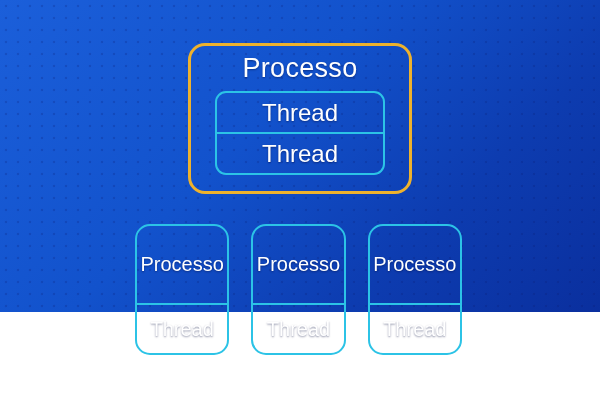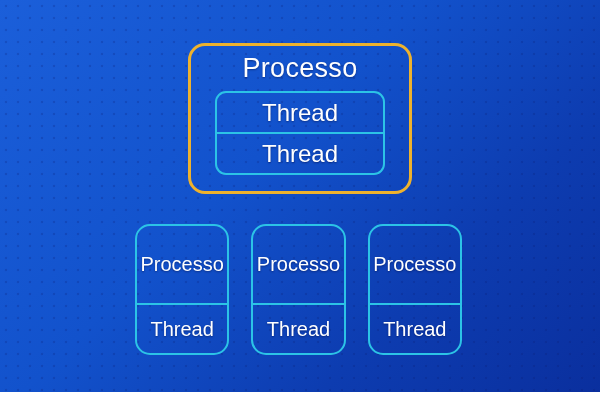--- a/index.html
+++ b/index.html
@@ -2,21 +2,21 @@
 <html><head>
 <meta charset="utf-8">
 <style>
   * { margin: 0; padding: 0; box-sizing: border-box; }
   html, body { width: 600px; height: 400px; overflow: hidden; }
   body { font-family: "Liberation Sans", "DejaVu Sans", sans-serif; }
 
   .canvas {
     position: relative;
     width: 600px;
-    height: 392px;
+    height: 312px;
     background-image:
       radial-gradient(circle, rgba(8, 26, 110, 0.22) 1.4px, rgba(0,0,0,0) 1.6px),
       linear-gradient(135deg, #1b5fda 0%, #1252cc 42%, #0d3cb0 72%, #0a2f9e 100%);
     background-size: 12px 12px, 100% 100%;
     color: #ffffff;
     text-shadow: 0 1px 2px rgba(2, 10, 60, 0.45);
   }
 
   
   .main-box {

